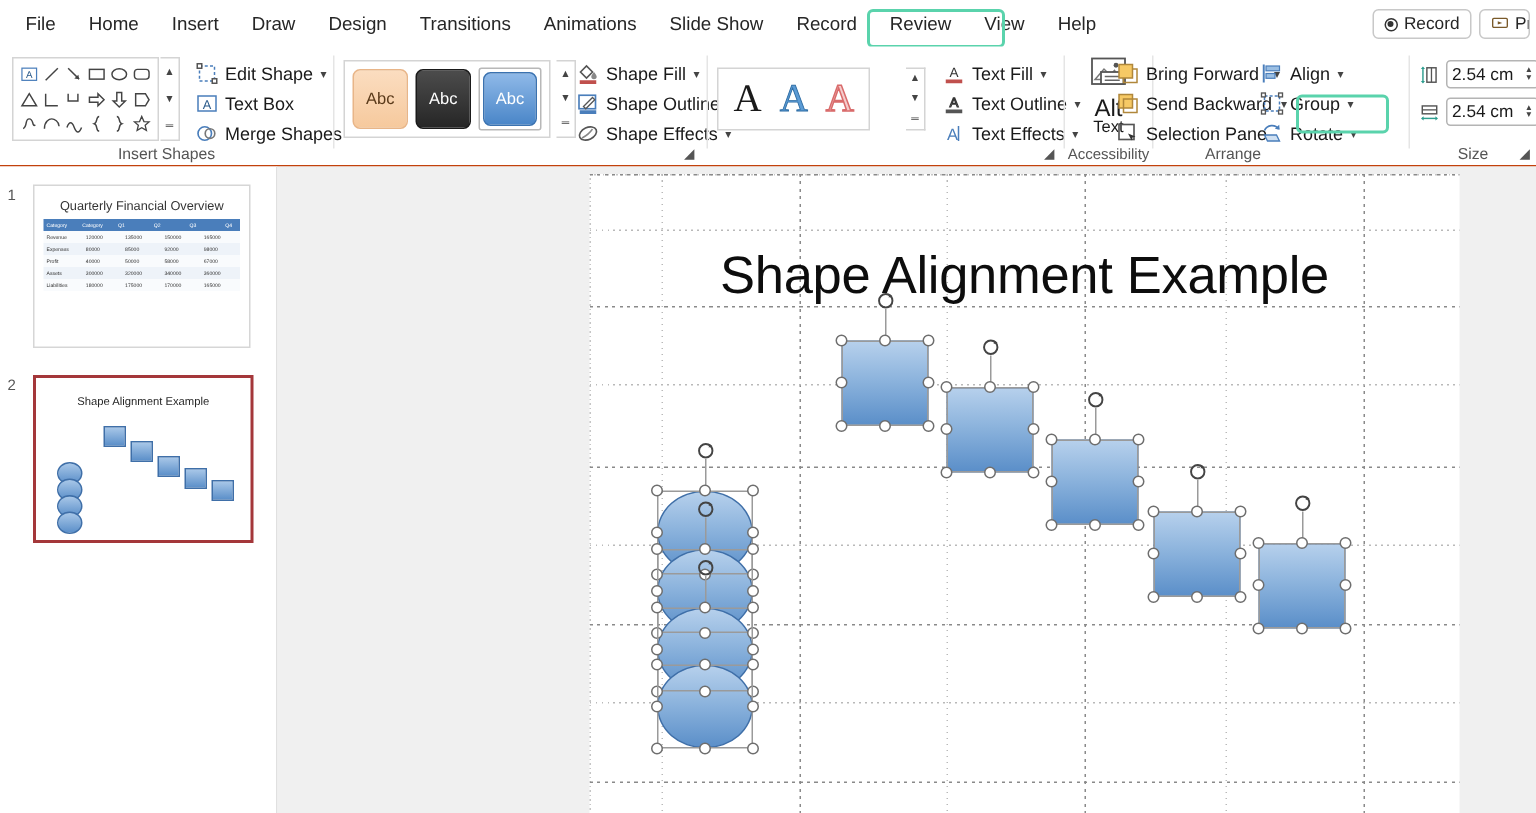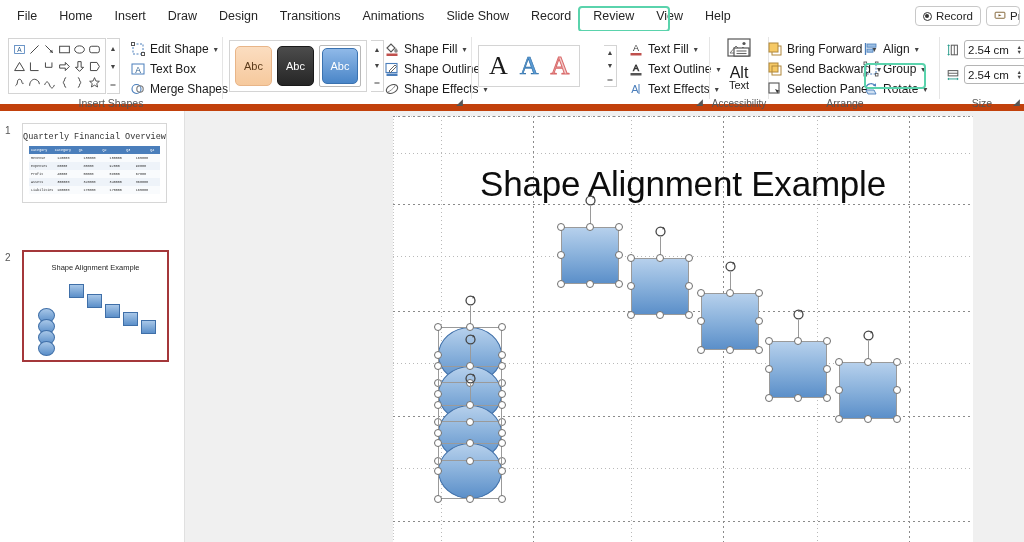--- a/index.html
+++ b/index.html
@@ -42,21 +42,21 @@
   }
   .rec-dot {
     width:9px; height:9px; border-radius:50%;
     border:1.5px solid #333; position:relative; flex:none;
   }
   .rec-dot::after{ content:""; position:absolute; inset:1.5px; background:#333; border-radius:50%; }
 
   
   .ribbon {
     position:absolute; top:31px; left:0; width:1024px; height:80px;
-    background:#fff; border-bottom:7px solid #c2410c;
+    background:#fff; border-bottom:1px solid #c2410c;
   }
   .group { position:absolute; top:0; height:80px; }
   .group-label {
     position:absolute; bottom:2px; left:0; width:100%;
     text-align:center; font-size:10.5px; color:#555;
   }
   .sep { position:absolute; top:6px; width:1px; height:62px; background:#e5e5e5; }
 
   
   .shapegal {
@@ -494,21 +494,21 @@
           <line x1="11.5" y1="14" x2="21.5" y2="14" stroke="#666" stroke-width="1.1"></line>
           <line x1="11.5" y1="16.5" x2="21.5" y2="16.5" stroke="#666" stroke-width="1.1"></line>
         </svg>
         <div style="font-size:16px; line-height:12px; margin-top:1px;">Alt</div>
         <div style="font-size:11px; line-height:12px;">Text</div>
       </div>
       <div class="group-label" style="font-size:10px">Accessibility</div>
     </div>
     <div class="sep" style="left:768px"></div>
 
-    <div class="group" style="left:760px; width:170px;">
+    <div class="group" style="left:737px; width:170px;">
       <div style="position:absolute; left:3px; top:8px;">
         <div class="cmdbtn">
           <svg class="cmdicon" viewBox="0 0 16 16">
             <rect x="5" y="5" width="9" height="9" fill="none" stroke="#b0873a" stroke-width="1"></rect>
             <rect x="2" y="2" width="9" height="9" fill="#f6c965" stroke="#b0873a" stroke-width="1"></rect>
           </svg>
           <span>Bring Forward</span>
           <span class="chev" style="margin-left:6px">▾</span>
         </div>
         <div class="cmdbtn">
@@ -598,21 +598,21 @@
       </div>
       <div class="group-label">Size</div>
       <div class="dlg" style="right:4px; bottom:4px;">◢</div>
     </div>
   </div>
 
   <div class="slidepane">
 
     <div class="thumbrow" style="top:12px; height:120px;">
       <div class="thumbnum">1</div>
-      <div class="thumb" style="top:0; width:145px; height:80px;font-family:Liberation Mono, monospace;">
+      <div class="thumb" style="top:0; width:145px; height:109px;">
         <div class="t1title">Quarterly Financial Overview</div>
         <div class="minitable">
           <div class="mtr mth">
             <span class="mtc">Category</span>
             <span class="mtc">Category</span>
             <span class="mtc">Q1</span>
             <span class="mtc">Q2</span>
             <span class="mtc">Q3</span>
             <span class="mtc" style="flex:.45">Q4</span>
           </div>

